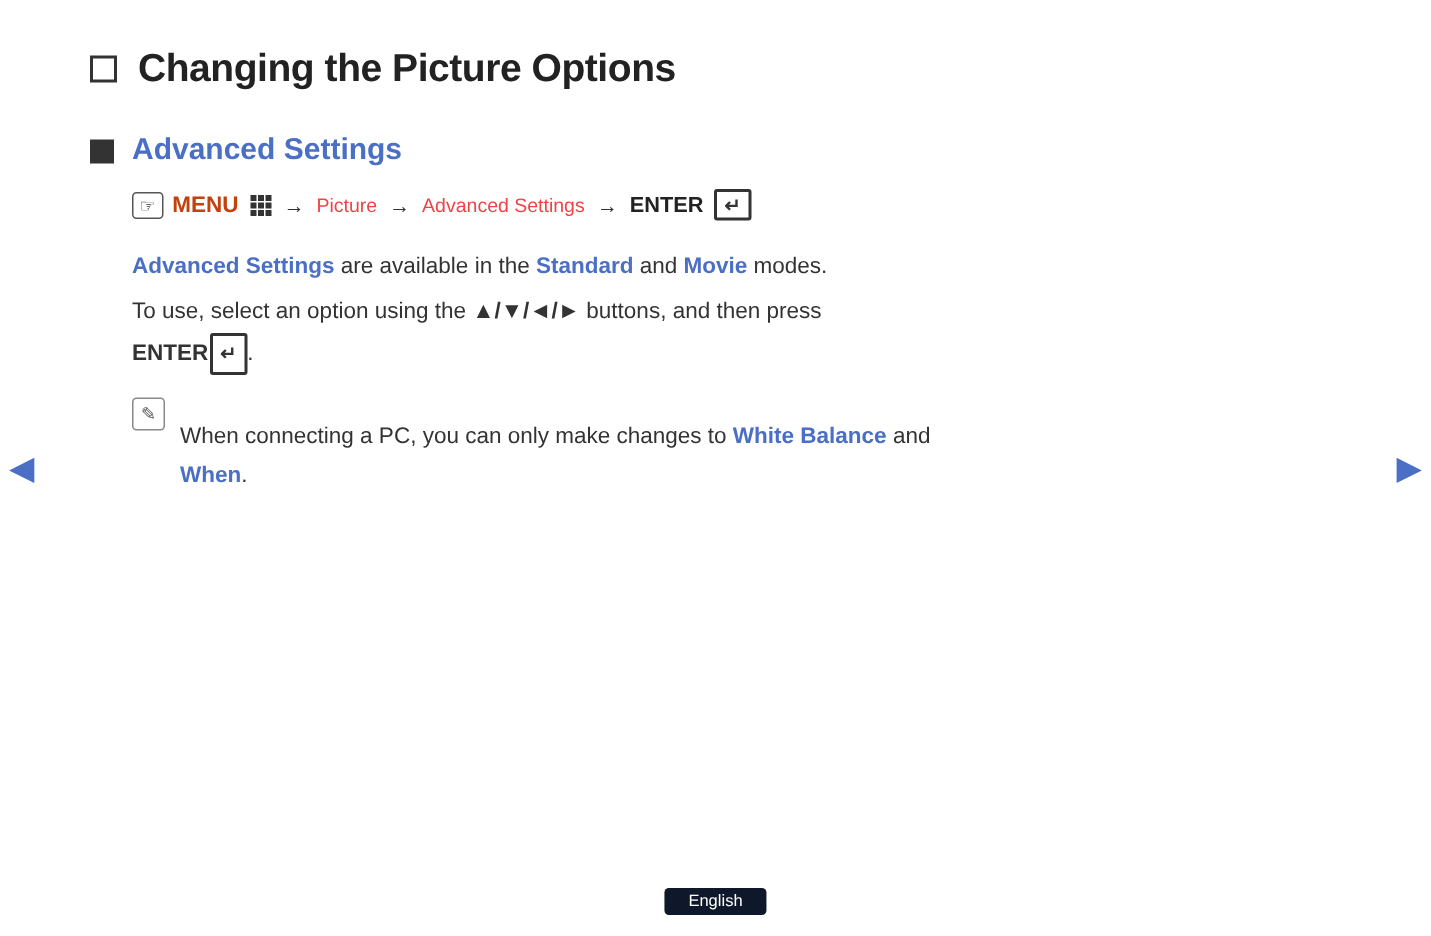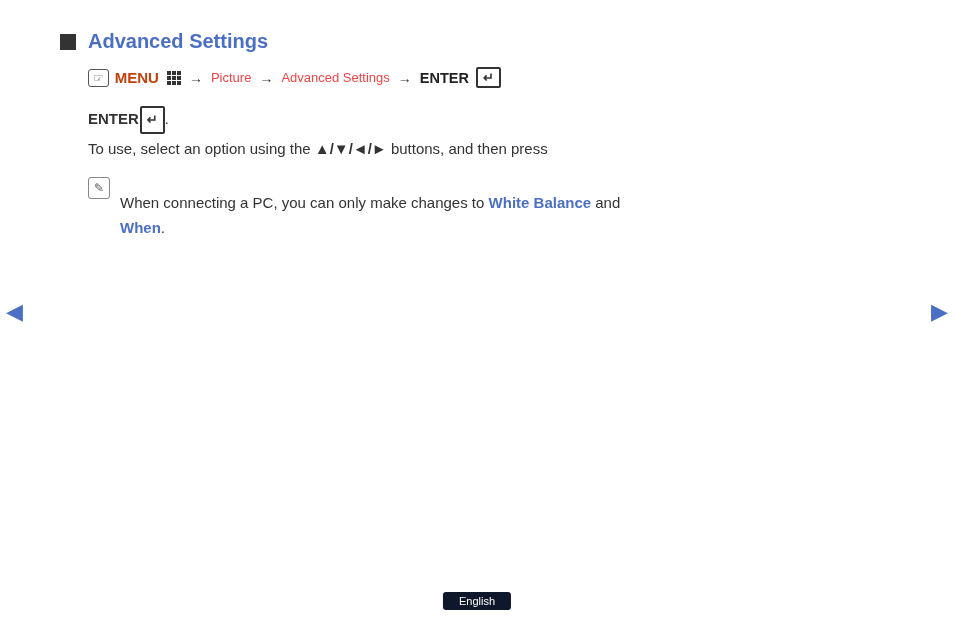--- a/index.html
+++ b/index.html
@@ -218,20 +218,24 @@
       font-size: 11px;
       padding: 3px 16px;
       border-radius: 3px;
     }
   </style>
 </head>
 <body>
 
 <div class="main-content">
 
+  <div class="page-title-row">
+    <div class="checkbox-icon"></div>
+    <span class="page-title">Changing the Picture Options</span>
+  </div>
 
   <div class="section-header-row">
     <div class="filled-square"></div>
     <span class="section-title">Advanced Settings</span>
   </div>
 
   <div class="menu-path-row">
     <span class="menu-icon">☞</span>
     <span class="menu-label">MENU</span>
     <span class="grid-icon">
@@ -248,25 +252,28 @@
     <span class="arrow">→</span>
     <span class="path-link">Picture</span>
     <span class="arrow">→</span>
     <span class="path-link">Advanced Settings</span>
     <span class="arrow">→</span>
     <span class="path-bold">ENTER</span>
     <span class="enter-icon">↵</span>
   </div>
 
   <div class="description-block">
+    <div class="desc-line1">
+      <span class="highlight">Advanced Settings</span><span> are available in the </span><span class="highlight">Standard</span><span> and </span><span class="highlight">Movie</span><span> modes.</span>
+    </div>
+    <div class="desc-line2">
+      <span>To use, select an option using the </span><span class="bold-text">▲/▼/◄/►</span><span> buttons, and then press</span>
+    </div>
     <div class="desc-line2">
       <span class="bold-text">ENTER</span><span class="enter-icon">↵</span><span>.</span>
-    </div>
-    <div class="desc-line2">
-      <span>To use, select an option using the </span><span class="bold-text">▲/▼/◄/►</span><span> buttons, and then press</span>
     </div>
   </div>
 
   <div class="note-block">
     <span class="note-icon">✎</span>
     <div class="note-text">
       <span>When connecting a PC, you can only make changes to </span><span class="highlight">White Balance</span><span> and</span><br>
       <span class="highlight">When</span><span>.</span>
     </div>
   </div>

